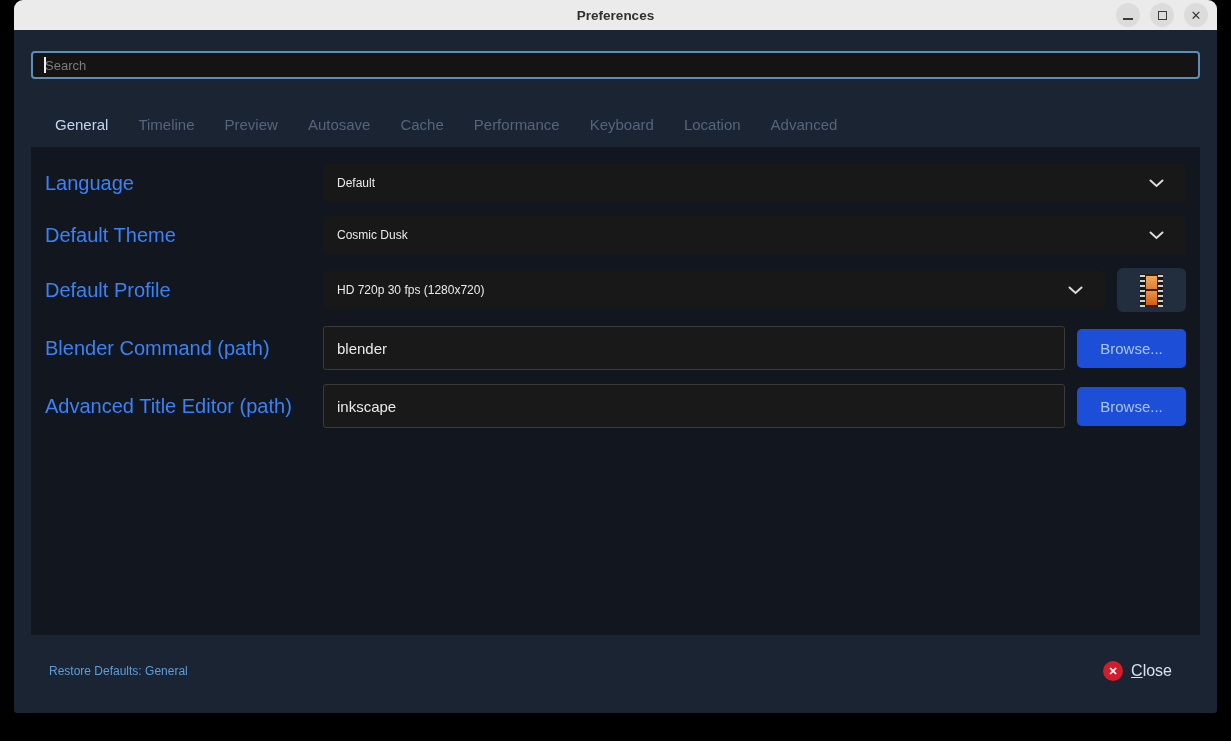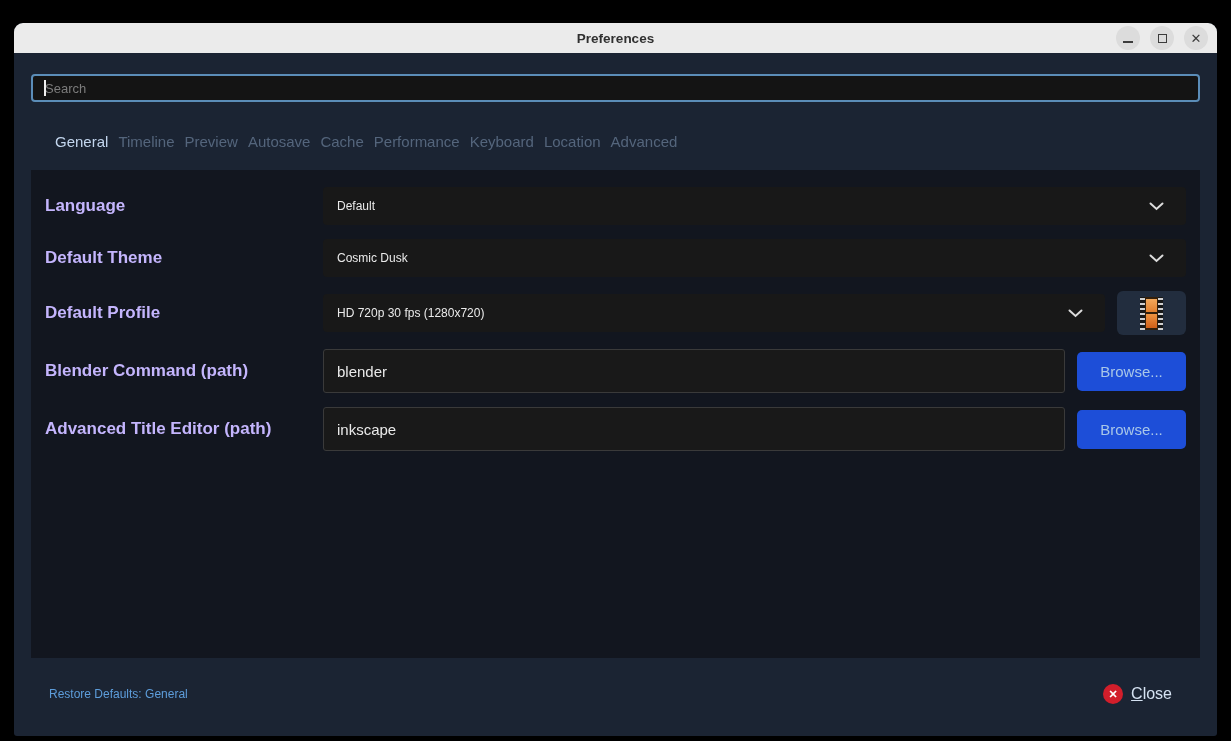--- a/index.html
+++ b/index.html
@@ -1,19 +1,19 @@
 <!DOCTYPE html>
 <html><head>
 <meta charset="utf-8">
 <style>
   * { margin:0; padding:0; box-sizing:border-box; }
   html,body { width:1231px; height:741px; background:#000; overflow:hidden;
               font-family:"Liberation Sans", sans-serif; }
 
-  .window { position:absolute; left:14px; top:23px; width:1203px; height:713px;
+  .window { position:absolute; left:14px; top:0; width:1203px; height:713px;
             background:#1b2433; border-radius:9px 9px 3px 3px; overflow:hidden; }
 
   
   .titlebar { height:30px; background:#ebebeb; position:relative;
               display:flex; align-items:center; justify-content:center; }
   .titlebar-title { font-size:13.5px; font-weight:700; color:#303030; }
   .win-controls { position:absolute; right:9px; top:3px; display:flex; gap:10px; }
   .win-btn { width:24px; height:24px; border-radius:50%; background:#dcdcdc;
              display:flex; align-items:center; justify-content:center; cursor:default; }
   .glyph-min { width:10px; height:2px; background:#3c3c3c; margin-top:7px; }
@@ -23,29 +23,29 @@
   
   .win-body { height:683px; display:flex; flex-direction:column; }
 
   .search-wrap { margin:21px 17px 0 17px; position:relative; }
   .search-input { width:100%; height:28px; background:#141414; border:2px solid #5b8db8;
                   border-radius:4px; color:#e6e6e6; font-size:13px; padding:0 12px;
                   font-family:"Liberation Sans", sans-serif; outline:none; }
   .search-input::placeholder { color:#7c7c7c; }
   .caret { position:absolute; left:13px; top:6px; width:1.5px; height:16px; background:#f0f0f0; }
 
-  .tabbar { margin:31px 17px 0 41px; display:flex; gap:10px; height:28px; }
+  .tabbar { margin:31px 17px 0 41px; display:flex; gap:30px; height:28px; align-items:center; }
   .tab { font-size:15px; color:#54657c; cursor:default; white-space:nowrap; }
   .tab.active { color:#c3d6ee; }
 
   .panel { margin:9px 17px 0 17px; height:488px; background:#12161f;
            padding:17px 14px 0 14px; }
 
   .row { display:flex; align-items:center; margin-bottom:14px; }
-  .row-label { width:278px; font-size:17px; color:#c4b5fd; flex:0 0 278px;font-weight:bold; }
+  .row-label { width:278px; font-size:20px; color:#3b82f6; flex:0 0 278px; }
 
   .dropdown { position:relative; height:38px; background:#181818; border-radius:4px;
               display:flex; align-items:center; padding:0 46px 0 14px; cursor:default; }
   .dropdown.full { flex:1; }
   .dropdown.profile { width:782px; flex:0 0 782px; }
   .dropdown-value { font-size:12px; color:#eaeaea; white-space:nowrap; }
   .chevron { position:absolute; right:22px; top:50%; margin-top:-4px; }
 
   .text-input { height:44px; width:742px; flex:0 0 742px; background:#191919;
                 border:1px solid #3a3a3a; border-radius:3px; color:#eaeaea; font-size:15px;

